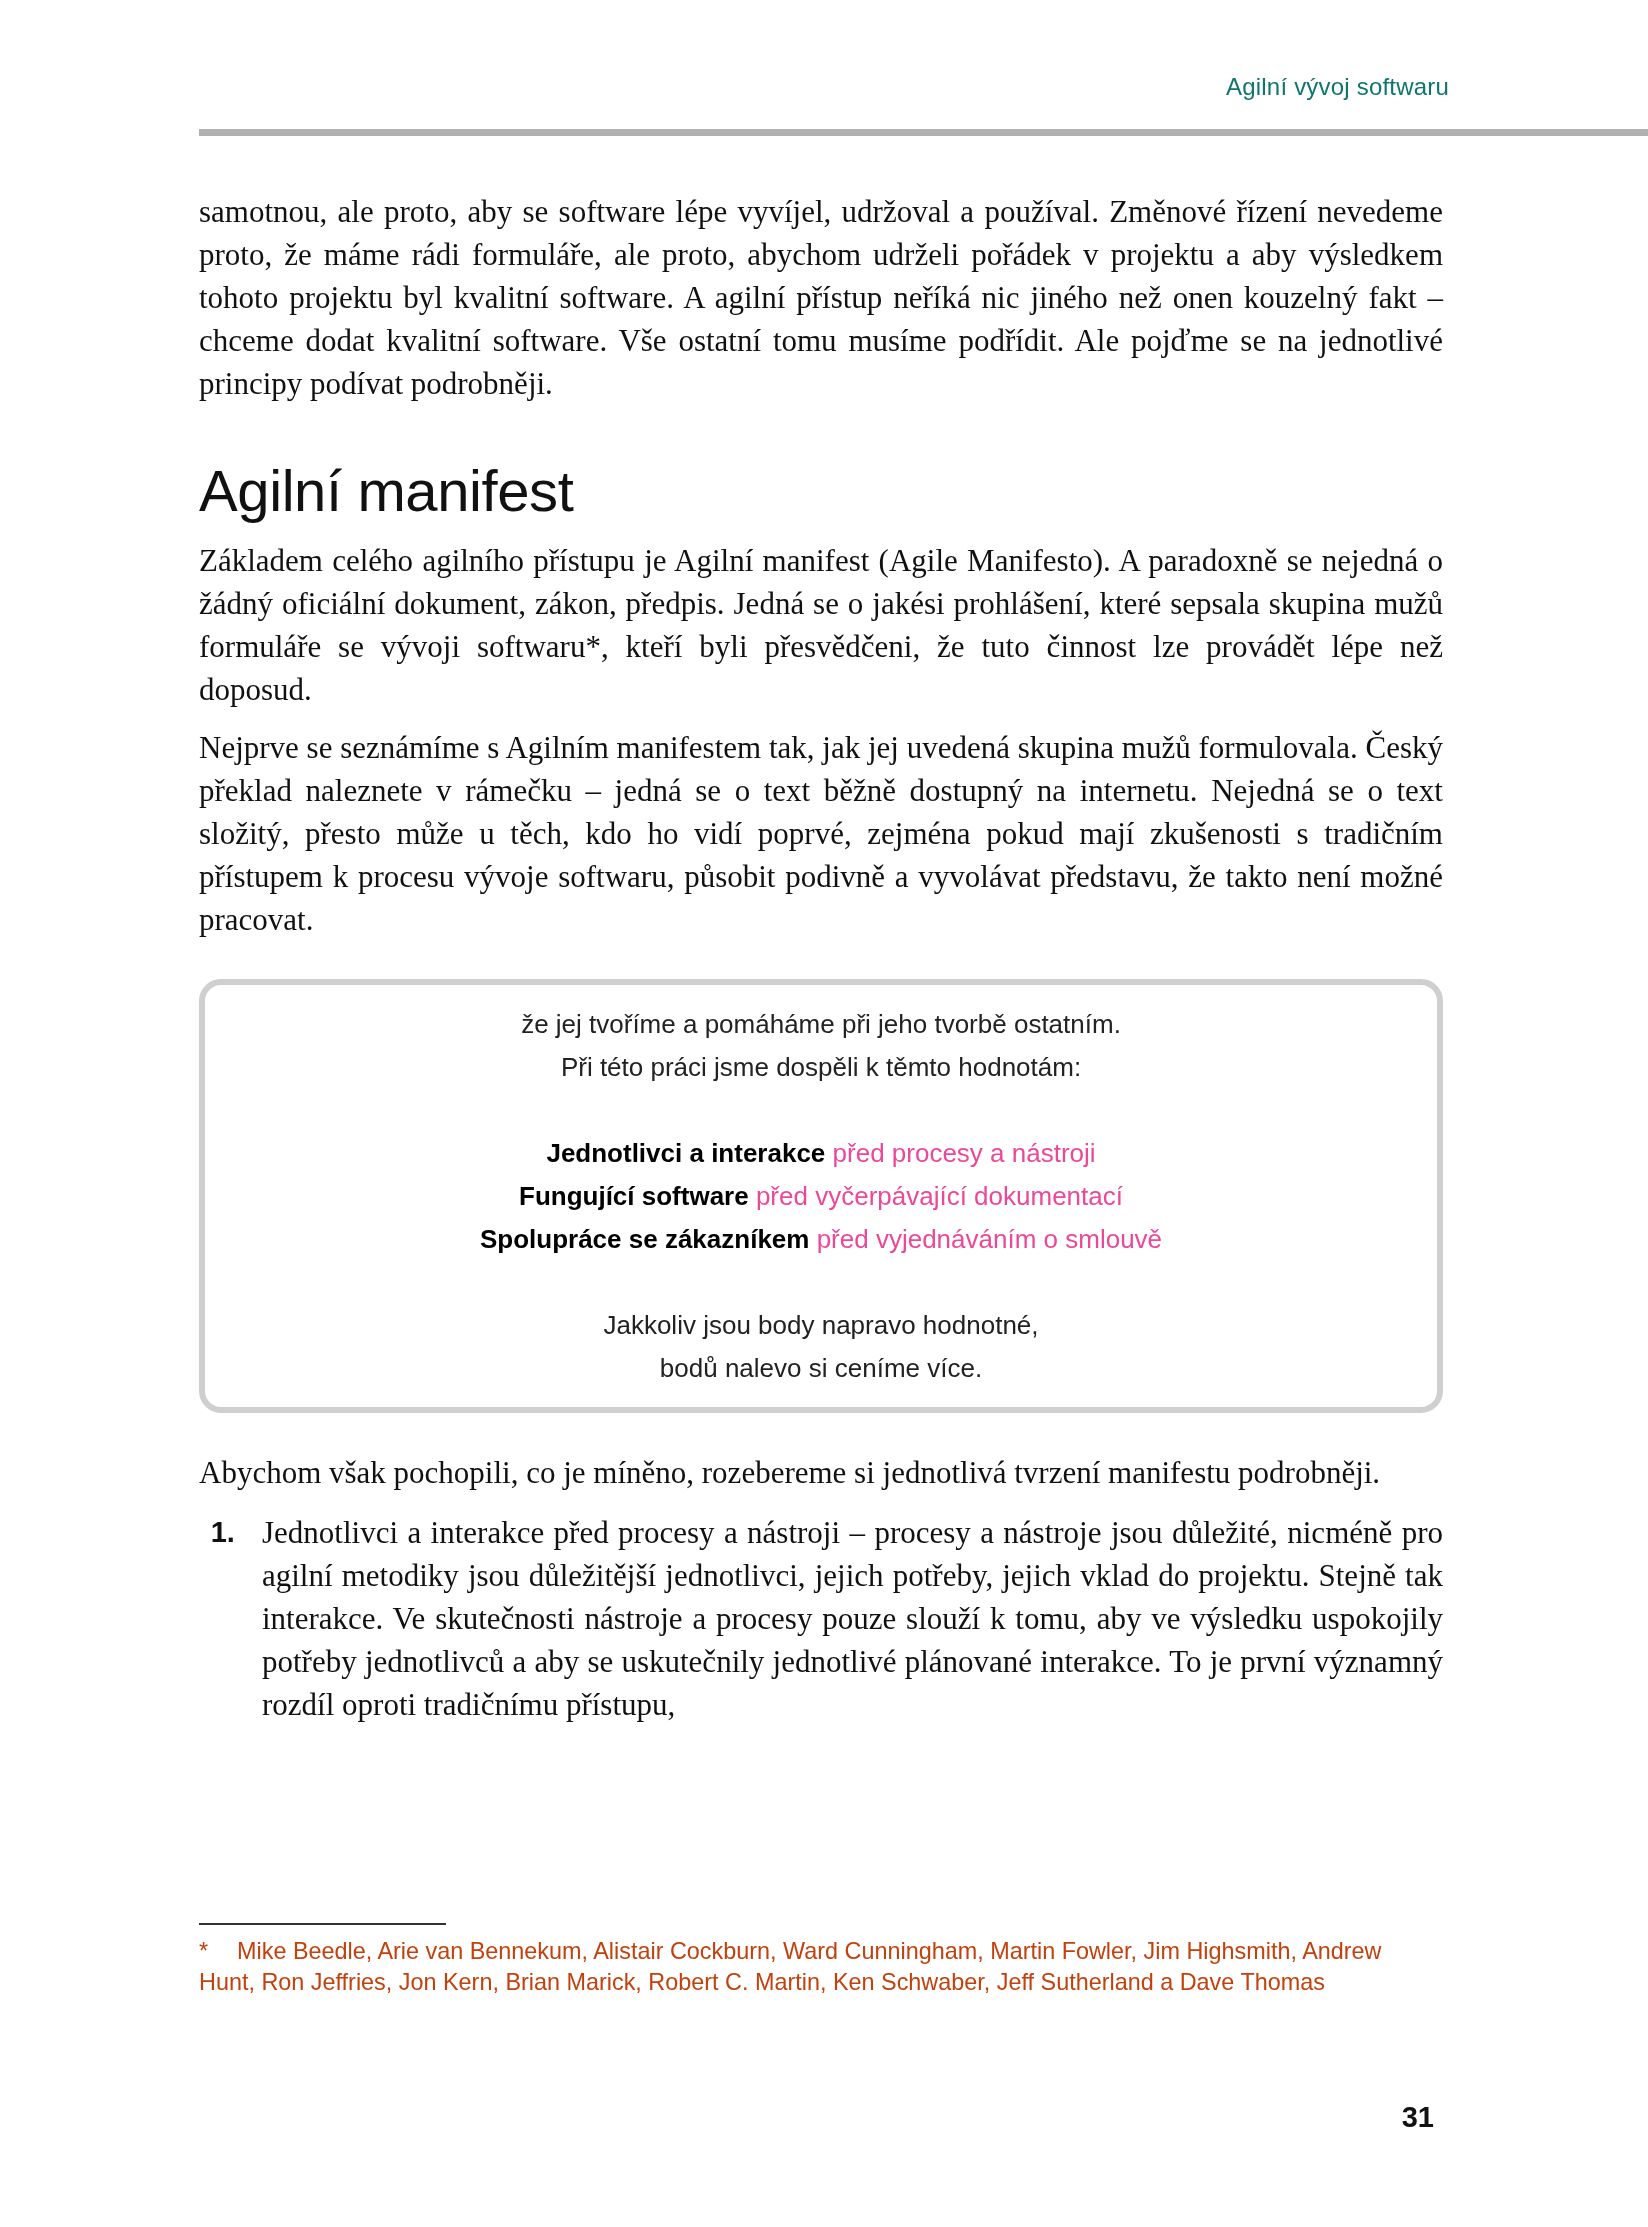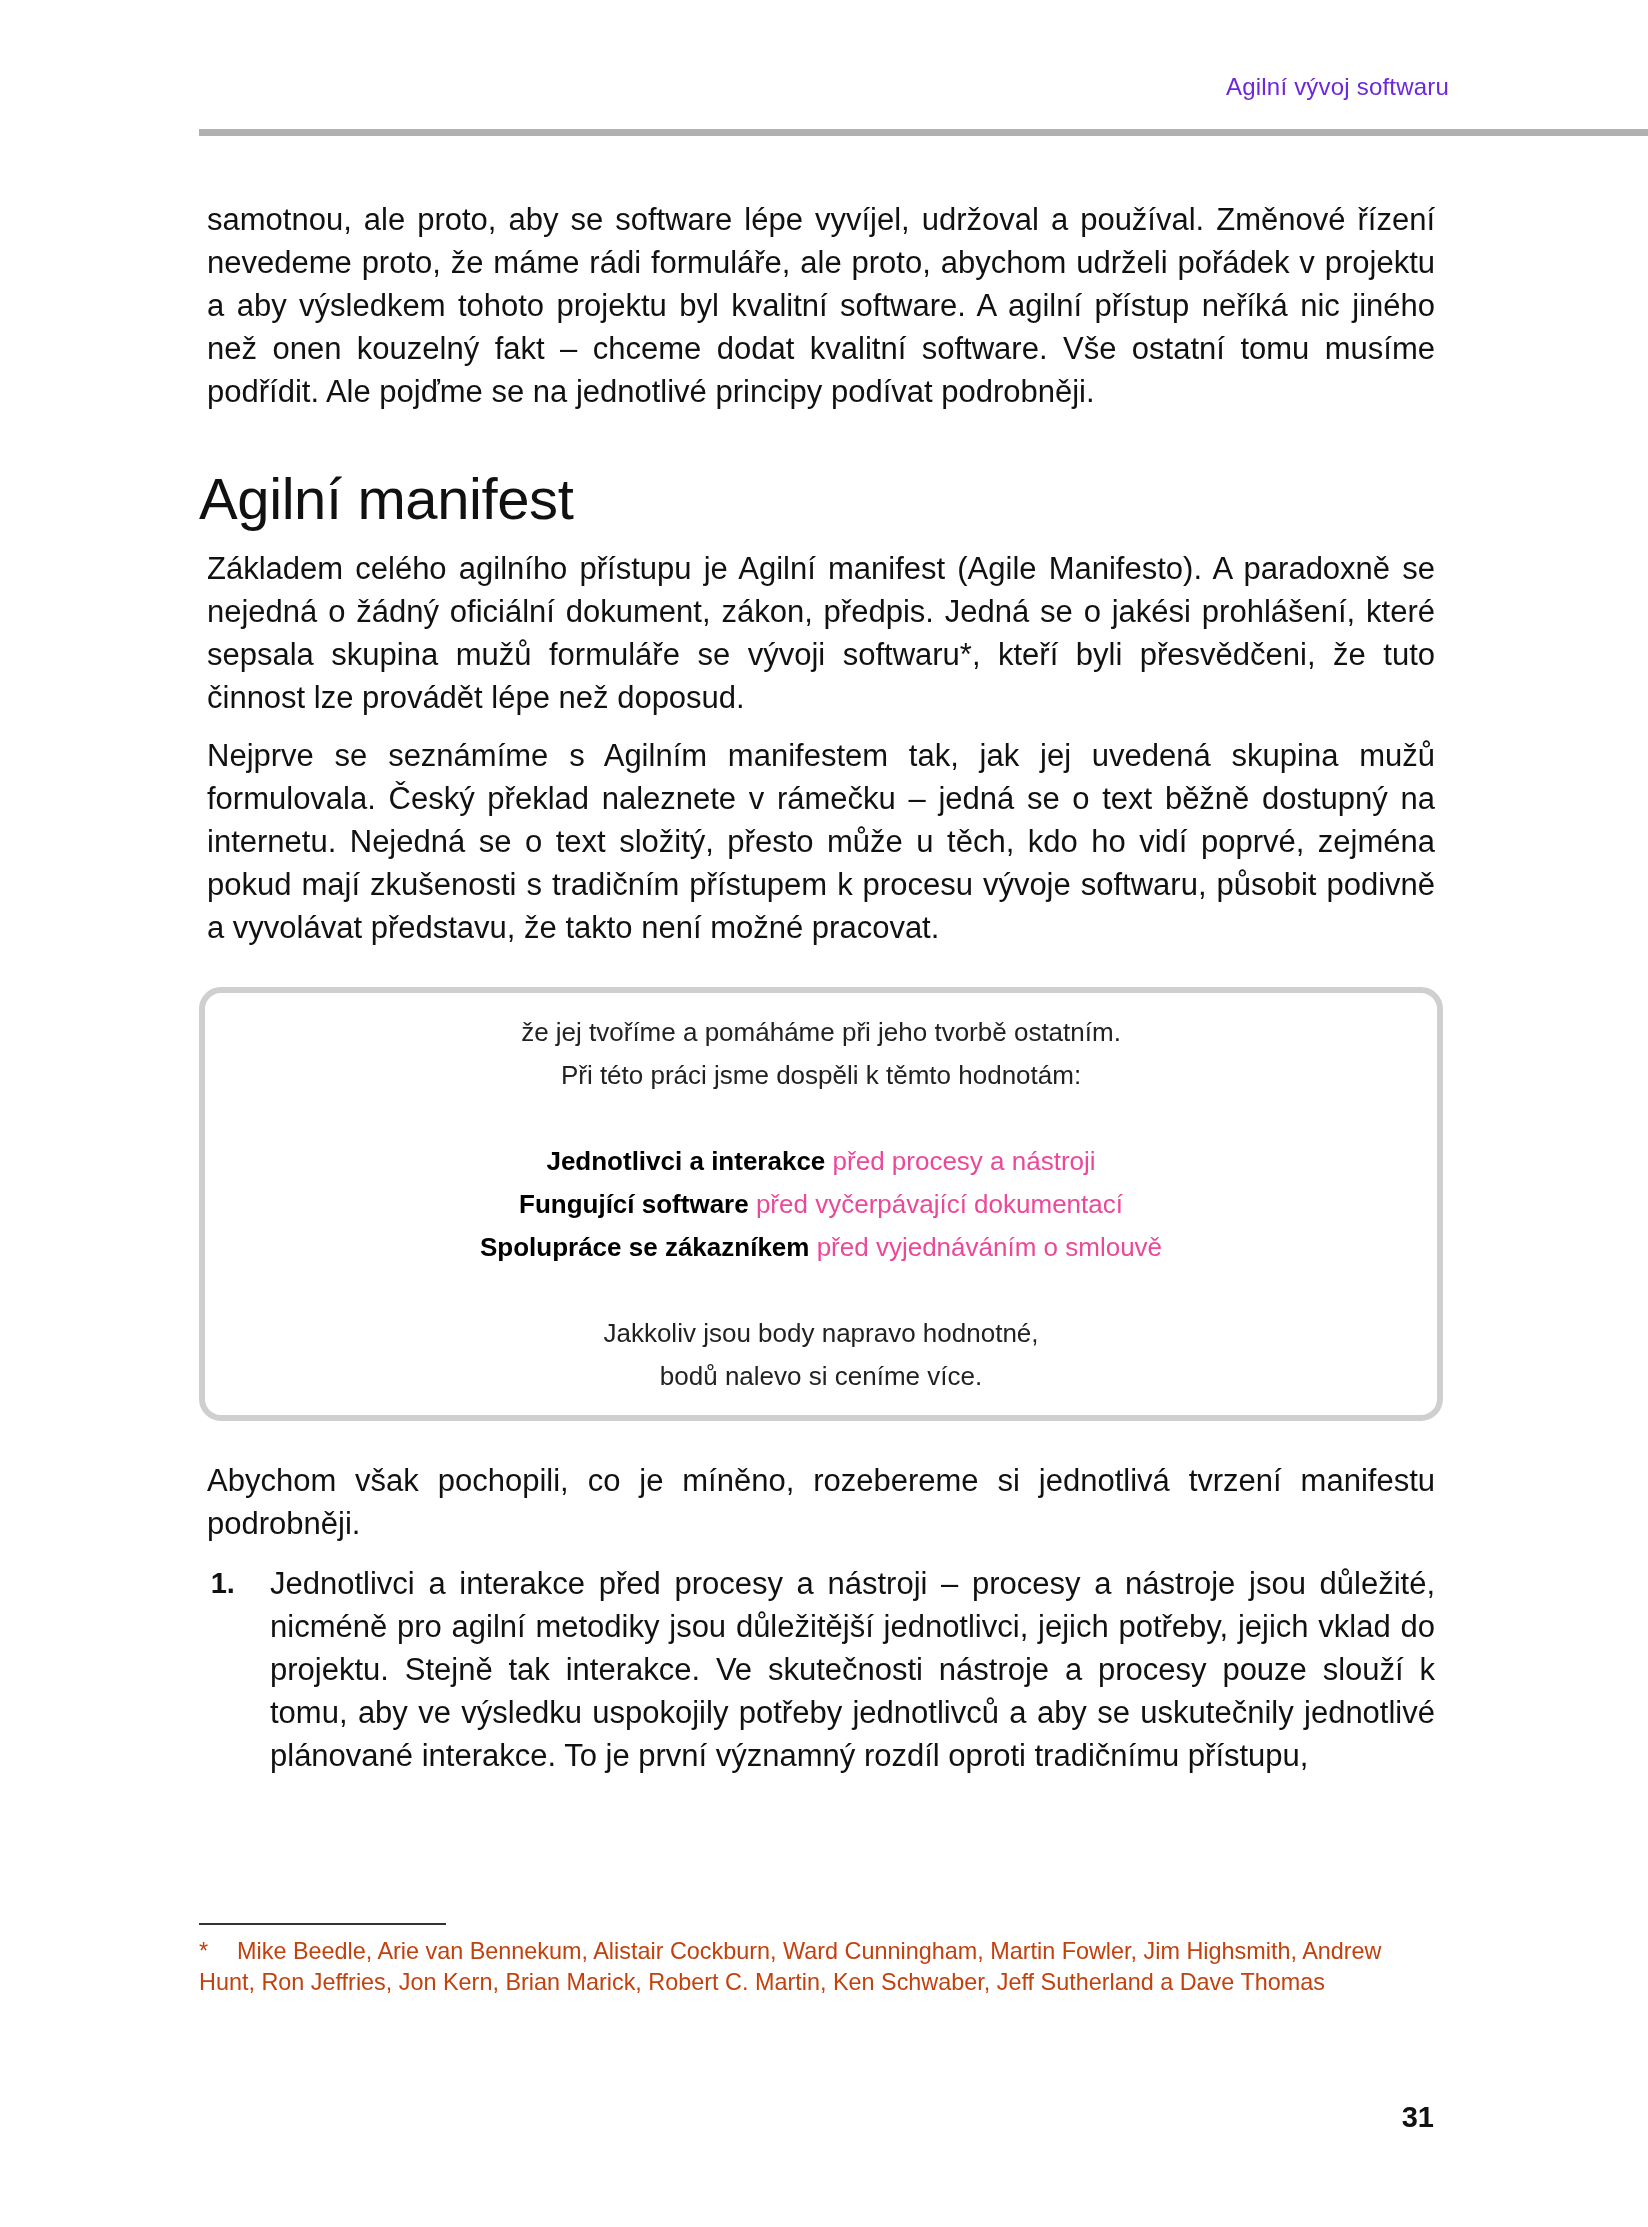--- a/index.html
+++ b/index.html
@@ -1,20 +1,20 @@
 <!DOCTYPE html>
 <html style="font-size:13.4px"><head>
 <meta charset="utf-8">
 <style>
   html, body { margin:0; padding:0; background:#ffffff; }
   body { width:1649px; height:2227px; position:relative; overflow:hidden; color:#111; }
-  .running-head { position:absolute; right:200px; top:73px; font-family:"Liberation Sans", sans-serif; font-size:24px; color:#6d28d9; letter-spacing:0.2px; }
+  .running-head { position:absolute; right:200px; top:73px; font-family:"Liberation Sans", sans-serif; font-size:24px; color:#0f766e; letter-spacing:0.2px; }
   .head-rule { position:absolute; left:199px; top:129px; width:1450px; height:6.7px; background:#b1b1b1; }
   .content { position:absolute; left:199px; top:190px; width:1244px; }
-  p.body { font-family:Liberation Sans, sans-serif; font-size:31px; line-height:43px; margin:8px; text-align:justify; color:#111; }
+  p.body { font-family:Liberation Serif, serif; font-size:31px; line-height:43px; margin:0; text-align:justify; color:#111; }
   p.body + p.body { margin-top:15px; }
   h2.section { font-family:"Liberation Sans", sans-serif; font-weight:normal; font-size:58px; margin:52px 0 15px 0; color:#111; letter-spacing:-0.4px; }
   .manifesto { margin:38px 0 38px 0; border:6.7px solid #cfcfcf; border-radius:22px; padding:18.4px 16.7px 16.7px 16.7px; text-align:center; font-family:"Liberation Sans", sans-serif; font-size:26px; line-height:43px; color:#222; }
   .manifesto .gap { height:43px; }
   .manifesto b { font-weight:bold; color:#000; }
   .manifesto .light { font-weight:normal; color:#ec4899; }
   .list-item { position:relative; padding-left:63px; margin-top:16.7px; }
   .list-num { position:absolute; left:11.7px; top:0; font-family:"Liberation Sans", sans-serif; font-weight:bold; font-size:29px; line-height:43px; }
   .fn-rule { position:absolute; left:199px; top:1923px; width:247px; height:1.7px; background:#333; }
   .footnote { position:absolute; left:199px; top:1936px; width:1244px; font-family:"Liberation Sans", sans-serif; font-size:23.4px; line-height:31px; color:#c2410c; }

